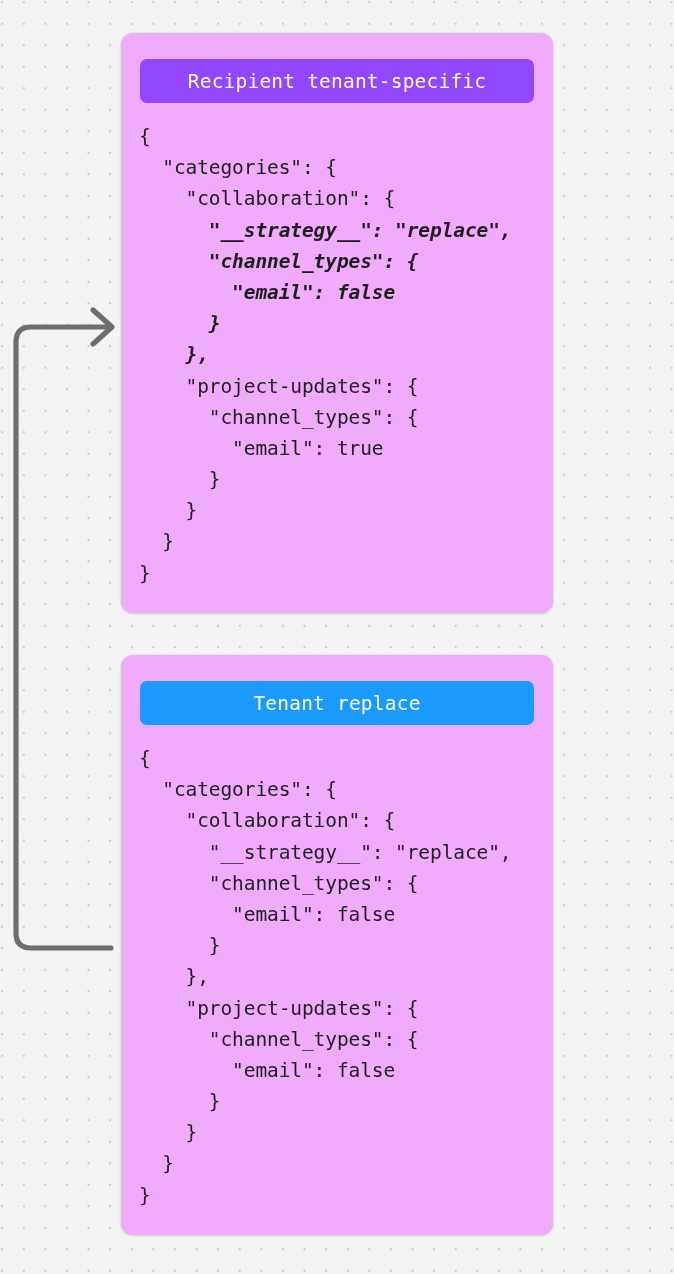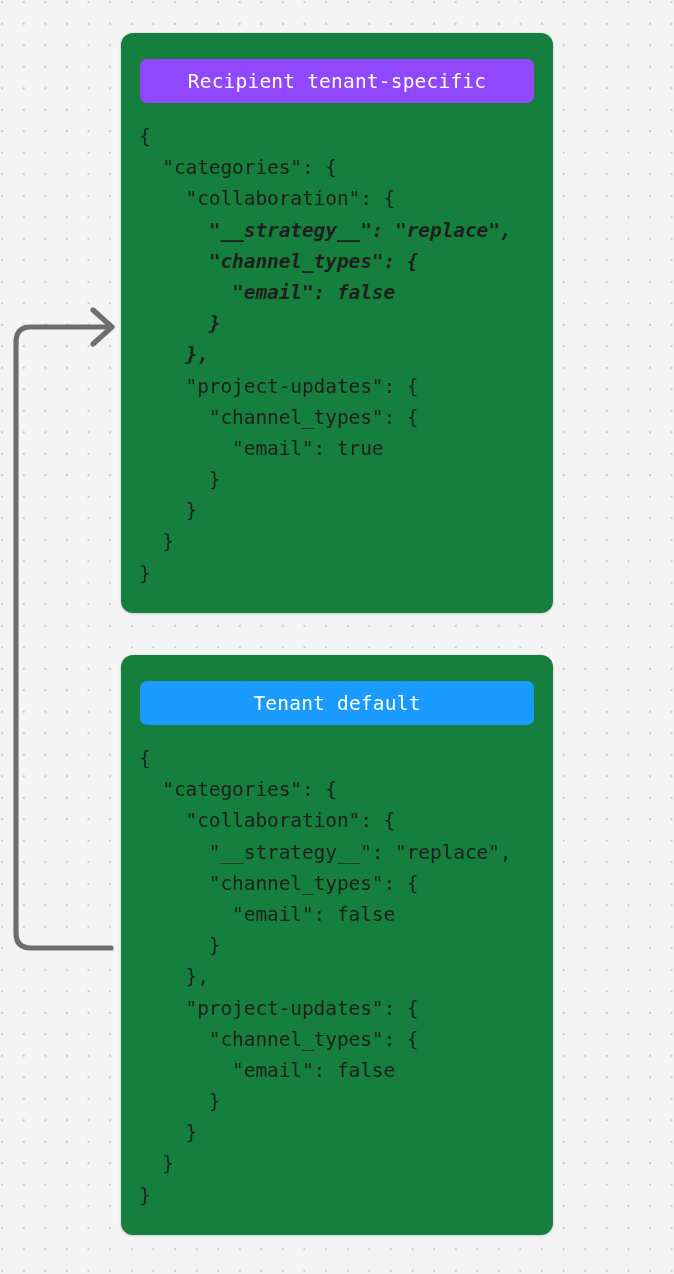--- a/index.html
+++ b/index.html
@@ -35,21 +35,21 @@
     height: 1274px;
     pointer-events: none;
     z-index: 1;
   }
 
   
   .card {
     position: absolute;
     left: 121px;
     width: 432px;
-    background: #15803d;
+    background: #f0abfc;
     border-radius: 12px;
     box-shadow: 0 1px 3px rgba(0,0,0,0.13), 0 0 0 1px rgba(0,0,0,0.035);
     box-sizing: border-box;
     z-index: 2;
   }
   #card-recipient { top: 33px;  height: 580px; }
   #card-tenant    { top: 655px; height: 580px; }
 
   .card-header {
     position: absolute;
@@ -97,17 +97,17 @@
     <path d="M 111 948 L 31 948 Q 16 948 16 933 L 16 342 Q 16 327 31 327 L 109 327" fill="none" stroke="#6e6e6e" stroke-width="5.2" stroke-linecap="round" stroke-linejoin="round"></path>
     <path d="M 93 310 L 112 327 L 93 344" fill="none" stroke="#6e6e6e" stroke-width="5.2" stroke-linecap="round" stroke-linejoin="round"></path>
   </svg>
 
   <div class="card" id="card-recipient">
     <div class="card-header" style="background: rgb(145, 71, 252); color: rgb(255, 255, 255);">Recipient tenant-specific</div>
     <div class="card-code"><span class="code-line">{</span><span class="code-line">  "categories": {</span><span class="code-line">    "collaboration": {</span><span class="code-line hl">      "__strategy__": "replace",</span><span class="code-line hl">      "channel_types": {</span><span class="code-line hl">        "email": false</span><span class="code-line hl">      }</span><span class="code-line hl">    },</span><span class="code-line">    "project-updates": {</span><span class="code-line">      "channel_types": {</span><span class="code-line">        "email": true</span><span class="code-line">      }</span><span class="code-line">    }</span><span class="code-line">  }</span><span class="code-line">}</span></div>
   </div>
 
   <div class="card" id="card-tenant">
-    <div class="card-header" style="background: rgb(26, 154, 252); color: rgb(255, 255, 255);">Tenant default</div>
+    <div class="card-header" style="background: rgb(26, 154, 252); color: rgb(255, 255, 255);">Tenant replace</div>
     <div class="card-code"><span class="code-line">{</span><span class="code-line">  "categories": {</span><span class="code-line">    "collaboration": {</span><span class="code-line">      "__strategy__": "replace",</span><span class="code-line">      "channel_types": {</span><span class="code-line">        "email": false</span><span class="code-line">      }</span><span class="code-line">    },</span><span class="code-line">    "project-updates": {</span><span class="code-line">      "channel_types": {</span><span class="code-line">        "email": false</span><span class="code-line">      }</span><span class="code-line">    }</span><span class="code-line">  }</span><span class="code-line">}</span></div>
   </div>
 
 </div>
 
 </body></html>

